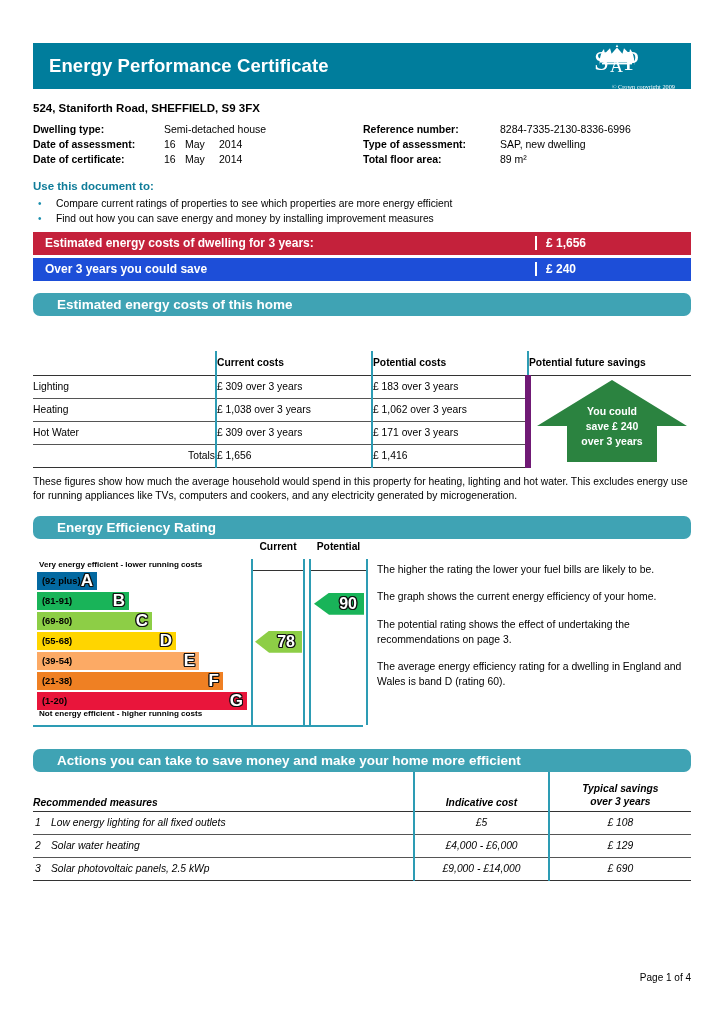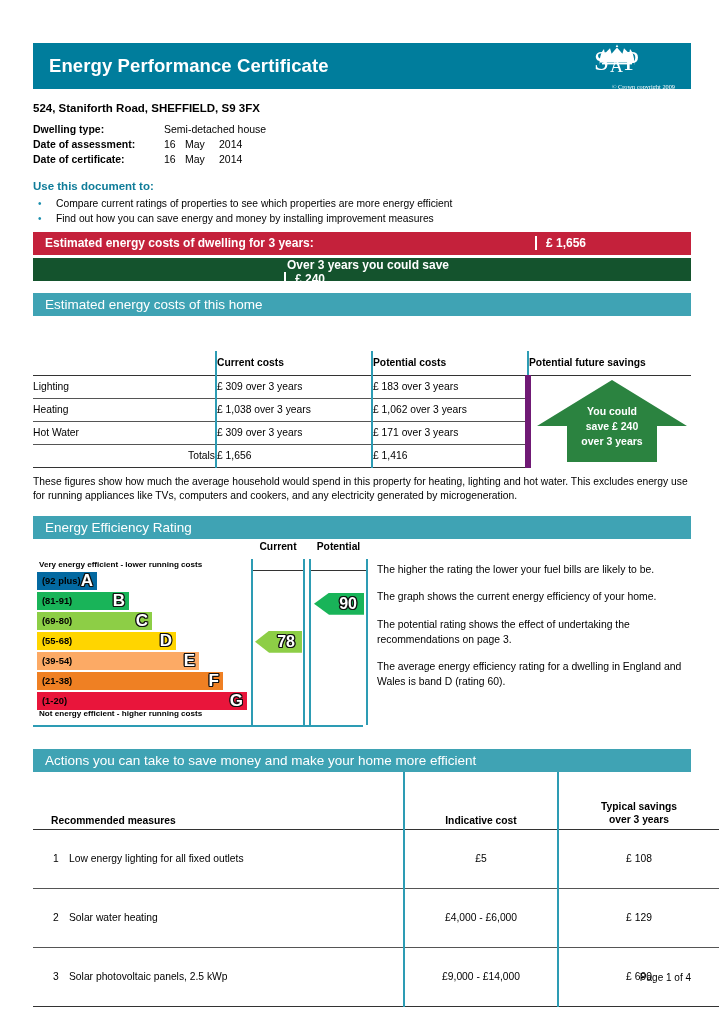--- a/index.html
+++ b/index.html
@@ -132,39 +132,40 @@
   .costbar {
     display: flex;
     height: 23px;
     align-items: center;
     margin-top: 6px;
     color: #ffffff;
     font-size: 12px;
     font-weight: bold;
   }
   .costbar.red { background: #c4213b; }
-  .costbar.green { background: #14532d; margin-top: 3px; flex-direction: column; }
+  .costbar.green { background: #1d4ed8; margin-top: 3px; }
   .costbar-label { flex: 1; padding-left: 12px; }
   .costbar-value {
     width: 156px;
     padding-left: 9px;
     border-left: 2px solid #ffffff;
     box-sizing: border-box;
   }
 
   
   .band {
     background: #3fa3b4;
     color: #ffffff;
     font-size: 13.5px;
-    font-weight: normal;
+    font-weight: bold;
     height: 23px;
     line-height: 23px;
-    padding-left: 12px;
+    padding-left: 24px;
     margin-top: 12px;
+    border-radius: 7px;
   }
 
   
   .costs-table {
     width: 100%;
     border-collapse: collapse;
     font-size: 10.3px;
     table-layout: fixed;
     margin-top: 35px;
   }
@@ -332,23 +333,24 @@
   }
 
   
   .rec-table {
     width: 100%;
     border-collapse: collapse;
     font-size: 10.3px;
     table-layout: fixed;
   }
   .rec-table th, .rec-table td {
-    padding: 18px;
+    padding: 0;
     font-weight: normal;
     text-align: left;
+    font-style: italic;
   }
   .rec-head th {
     font-weight: bold;
     border-bottom: 1.6px solid #333333;
     vertical-align: bottom;
     height: 36px;
     padding-bottom: 3px;
   }
   .rec-m { width: 334px; }
   .rec-c { width: 116px; text-align: center !important; }
@@ -408,20 +410,34 @@
         <div class="dt-label">Date of assessment:</div>
         <div class="dt-value">
           <span class="d">16</span><span class="m">May</span><span>2014</span>
         </div>
       </div>
       <div class="dt-row">
         <div class="dt-label">Date of certificate:</div>
         <div class="dt-value">
           <span class="d">16</span><span class="m">May</span><span>2014</span>
         </div>
+      </div>
+    </div>
+    <div class="details-col right">
+      <div class="dt-row">
+        <div class="dt-label">Reference number:</div>
+        <div class="dt-value">8284-7335-2130-8336-6996</div>
+      </div>
+      <div class="dt-row">
+        <div class="dt-label">Type of assessment:</div>
+        <div class="dt-value">SAP, new dwelling</div>
+      </div>
+      <div class="dt-row">
+        <div class="dt-label">Total floor area:</div>
+        <div class="dt-value">89 m²</div>
       </div>
     </div>
   </div>
 
   <div class="use-title">Use this document to:</div>
   <div class="bullets">
     <div class="bullet">
       <div class="bullet-dot">•</div>
       <div>Compare current ratings of properties to see which properties are more energy efficient</div>
     </div>

